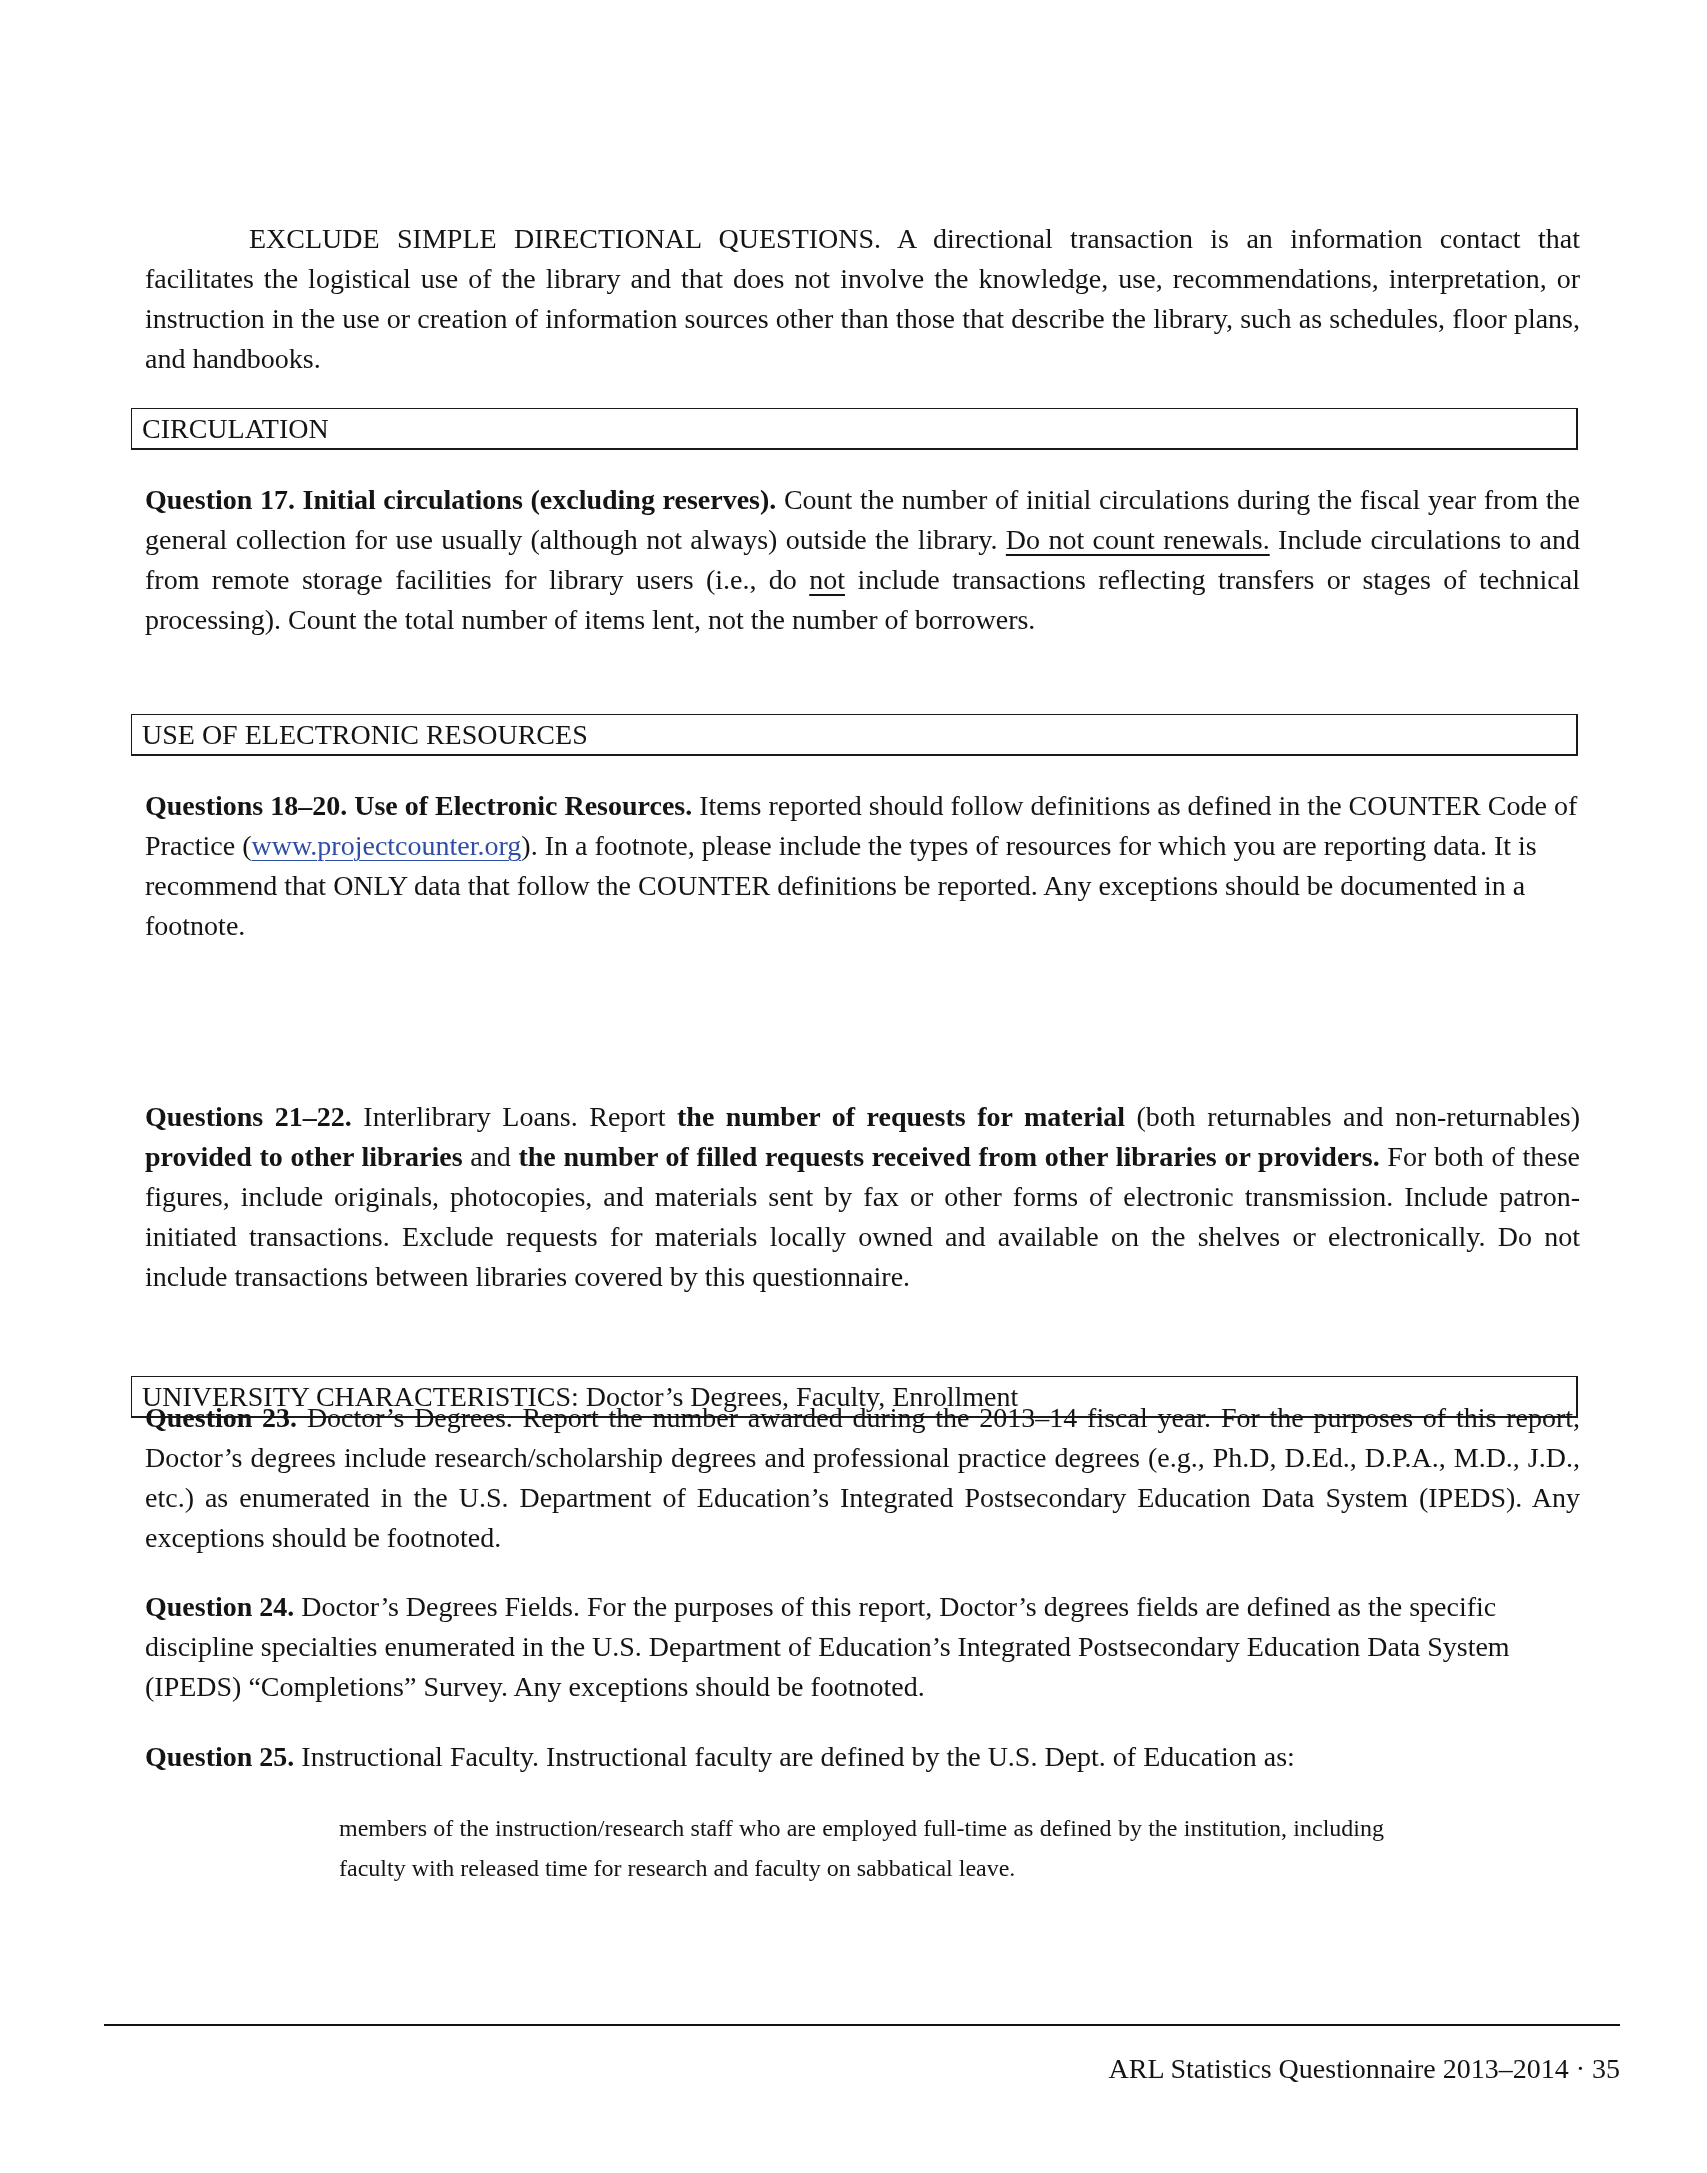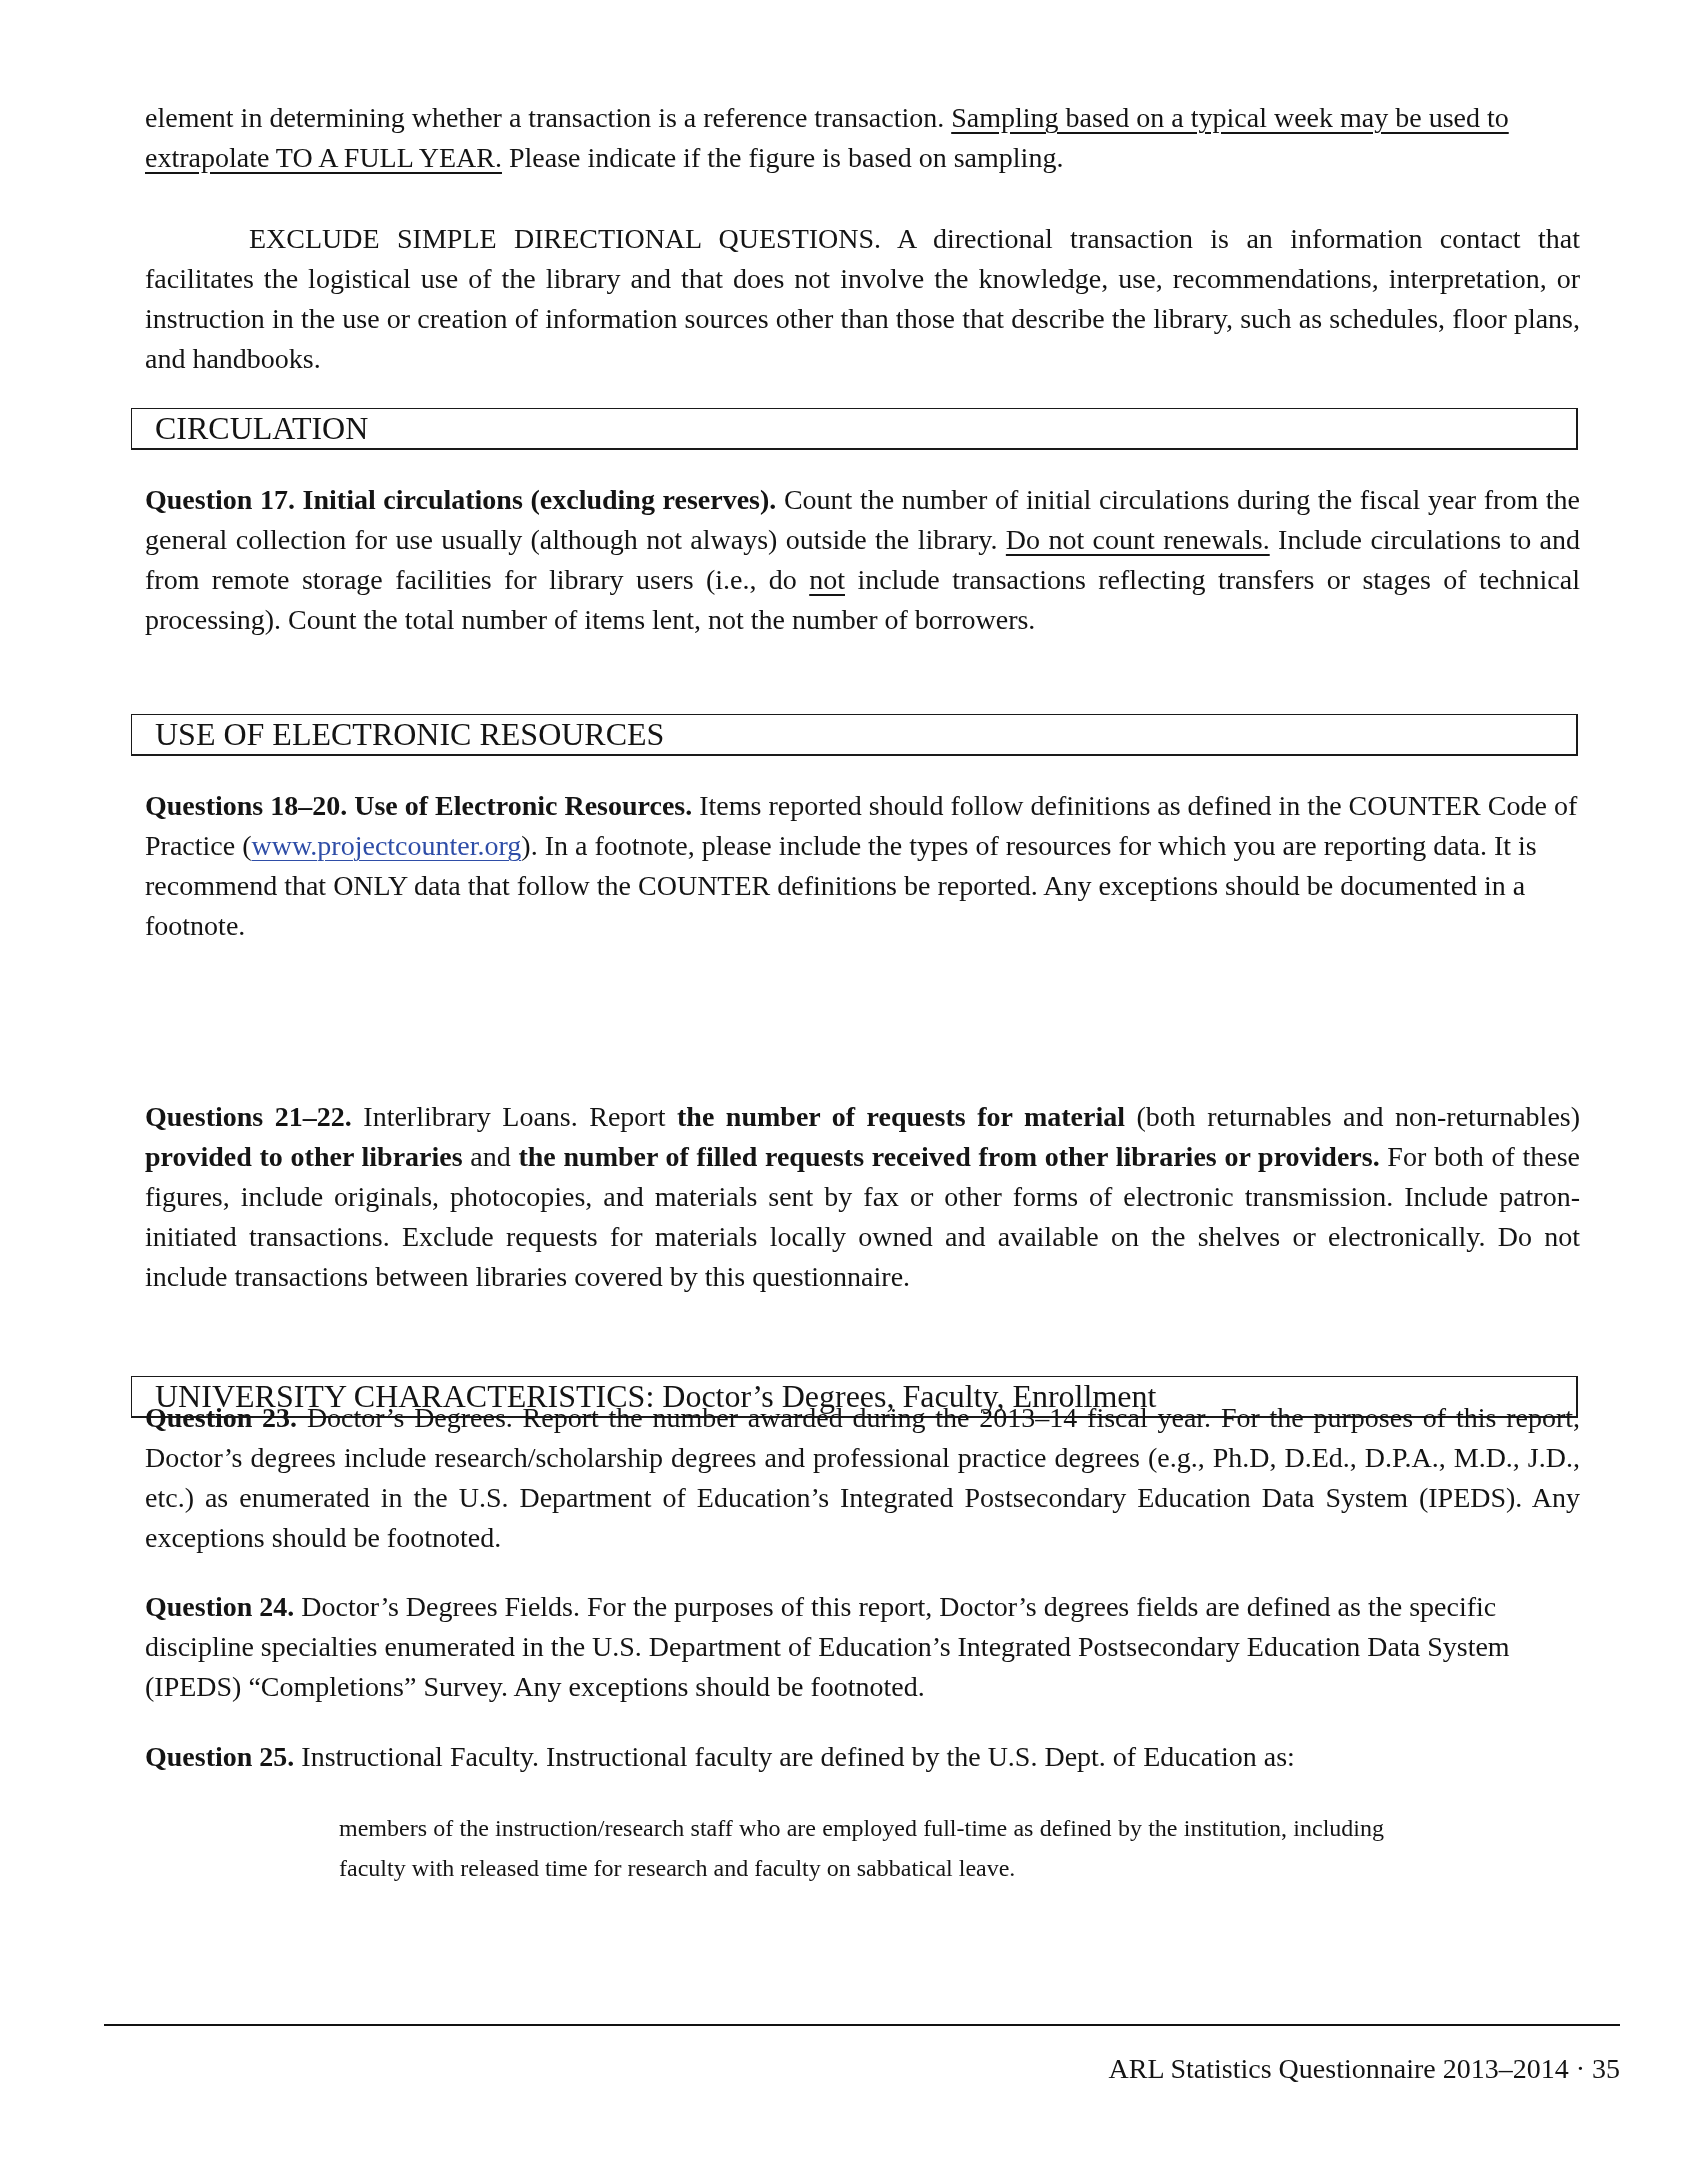--- a/index.html
+++ b/index.html
@@ -11,34 +11,31 @@
   .page { position: absolute; left: 0; top: 0; width: 1707px; height: 2173px; }
   .block { position: absolute; left: 145px; width: 1435px; font-size: 28px; line-height: 40px; }
   .just { text-align: justify; }
   .indent-first { text-indent: 104px; }
   .u { text-decoration: underline; text-underline-offset: 4.7px; text-decoration-thickness: 1.9px; }
   .b { font-weight: bold; }
   .link { color: #2e4da7; text-decoration: underline; text-underline-offset: 4.7px; text-decoration-thickness: 1.4px; cursor: pointer; }
   .section-box {
     position: absolute; left: 131px; width: 1447px; height: 42px;
     border: 1.9px solid #1a1a1a; border-bottom-width: 2.8px; border-right-width: 2.8px;
-    box-sizing: border-box; font-size: 32px; line-height: 39px; padding-left: 23px;
+    box-sizing: border-box; font-size: 28px; line-height: 39px; padding-left: 10px;
   }
   .quote { position: absolute; left: 339px; width: 1045px; font-size: 24px; line-height: 40px; text-align: justify; }
   .footer-rule { position: absolute; left: 104px; top: 2024px; width: 1516px; height: 0; border-top: 2.4px solid #111; }
   .footer-text { position: absolute; right: 87px; top: 2050px; font-size: 28px; line-height: 38px; }
 </style>
 </head>
 <body>
 
 <div class="page">
 
-  <div class="block" style="top:98px;">
-    <span>element in determining whether a transaction is a reference transaction. </span><span class="u">Sampling based on a typical week may be used to extrapolate TO A FULL YEAR.</span><span>  Please indicate if the figure is based on sampling.</span>
-  </div>
 
   <div class="block just indent-first" style="top:219px;">
     <span>EXCLUDE SIMPLE DIRECTIONAL QUESTIONS. A directional transaction is an information contact that facilitates the logistical use of the library and that does not involve the knowledge, use, recommendations, interpretation, or instruction in the use or creation of information sources other than those that describe the library, such as schedules, floor plans, and handbooks.</span>
   </div>
 
   <div class="section-box" style="top:408px;">
     <span>CIRCULATION</span>
   </div>
   <div class="block just" style="top:480px;">
     <span class="b">Question 17. Initial circulations (excluding reserves).</span><span> Count the number of initial circulations during the fiscal year from the general collection for use usually (although not always) outside the library. </span><span class="u">Do not count renewals.</span><span> Include circulations to and from remote storage facilities for library users (i.e., do </span><span class="u">not</span><span> include transactions reflecting transfers or stages of technical processing). Count the total number of items lent, not the number of borrowers.</span>

